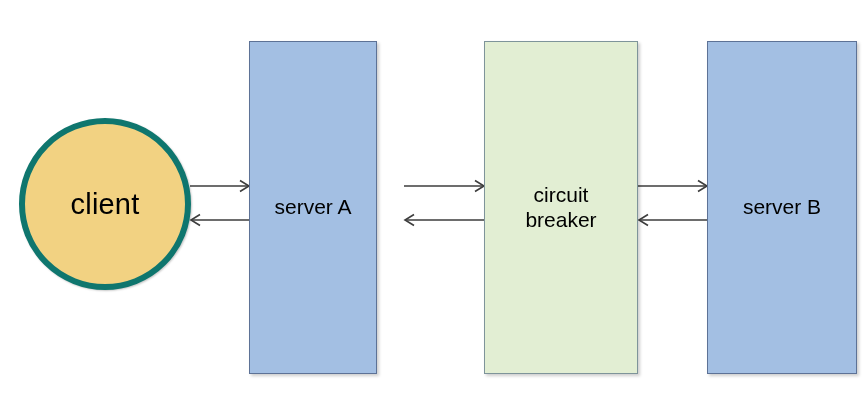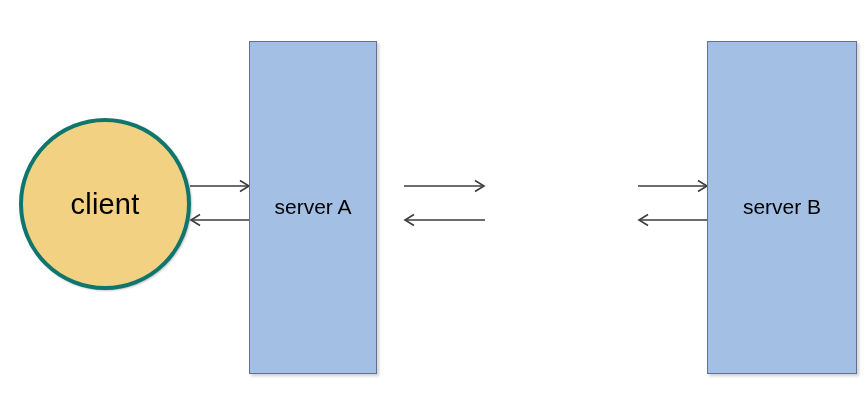--- a/index.html
+++ b/index.html
@@ -26,21 +26,21 @@
     align-items: center;
     justify-content: center;
     text-align: center;
     color: #000000;
     line-height: 1.18;
     user-select: none;
   }
 
   .node-circle {
     border-radius: 50%;
-    border: 4px solid #0f766e;
+    border: 6px solid #0f766e;
     box-shadow: 1px 1px 2px rgba(0,0,0,0.22);
   }
 
   .node-box {
     border: 1px solid #5d7296;
     box-shadow: 2px 2px 3px rgba(0,0,0,0.20);
   }
 
   .node-box.green-box {
     border-color: #7e949a;
@@ -123,18 +123,22 @@
   </div>
 
   <div class="node node-circle" id="client-node" style="left:19px; top:118px; width:172px; height:172px; background:#f2d282;">
     <span class="node-label">client</span>
   </div>
 
   <div class="node node-box" id="server-a-node" style="left:249px; top:41px; width:128px; height:333px; background:#a3bfe3;">
     <span class="node-label">server A</span>
   </div>
 
+  <div class="node node-box green-box" id="breaker-node" style="left:484px; top:41px; width:154px; height:333px; background:#e2eed3;">
+    <span class="node-label">circuit
+breaker</span>
+  </div>
 
   <div class="node node-box" id="server-b-node" style="left:707px; top:41px; width:150px; height:333px; background:#a3bfe3;">
     <span class="node-label">server B</span>
   </div>
 
 </div>
 
 </body></html>

